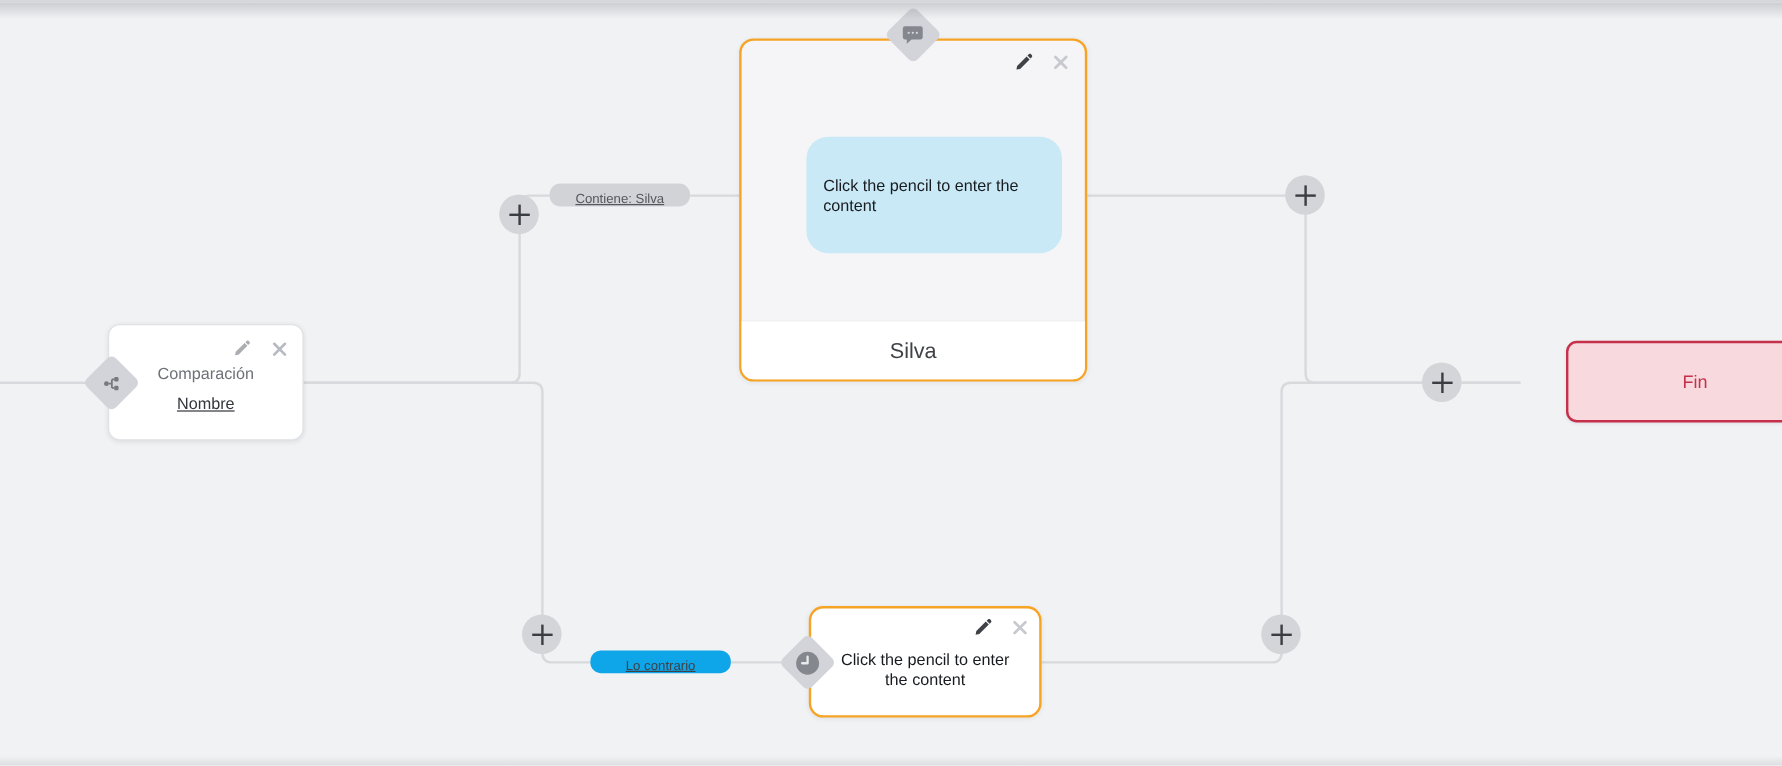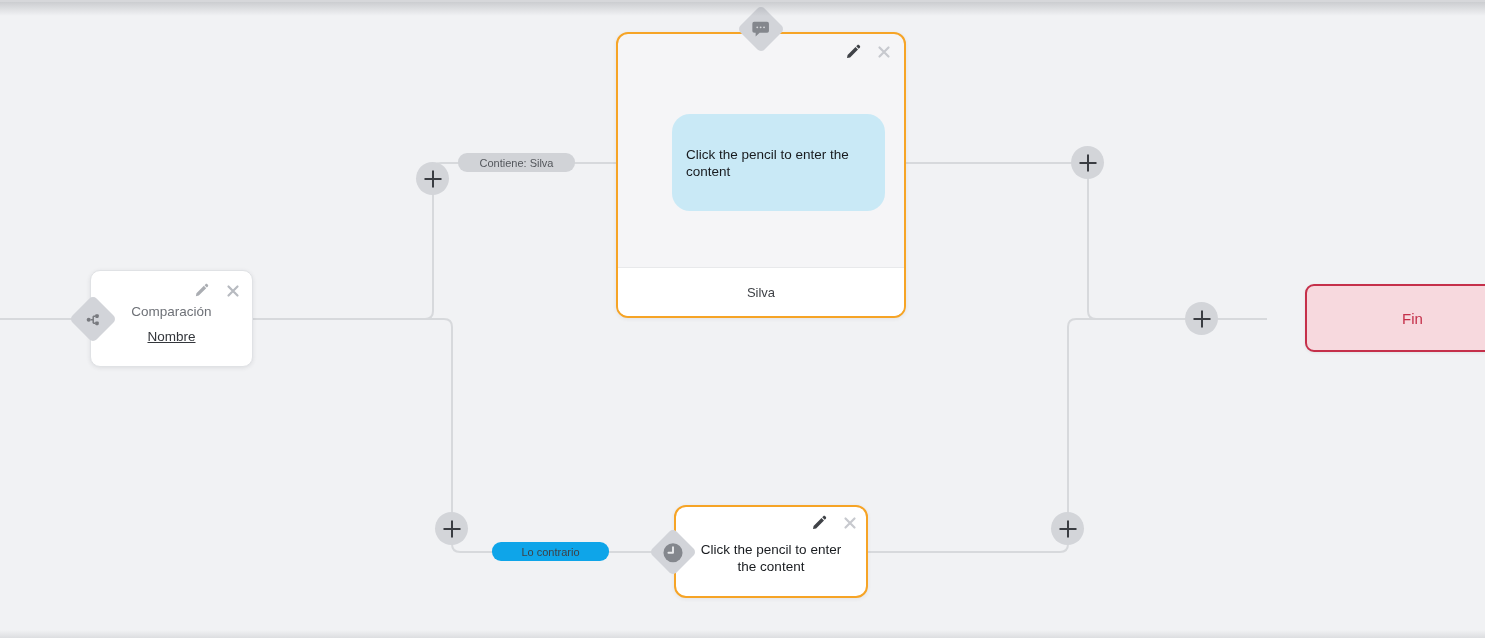--- a/index.html
+++ b/index.html
@@ -49,21 +49,21 @@
     background:#c9e9f6; border-radius:18px;
     display:flex; align-items:center;
     padding:0 22px 0 14px;
     font-size:13.5px; line-height:17px; color:#181b1f;
   }
   .node-message .footer {
     position:absolute; left:0; right:0; bottom:0; height:49px;
     background:#ffffff; border-top:1px solid #e8e9eb;
     border-radius:0 0 10px 10px;
     display:flex; align-items:center; justify-content:center;
-    font-size:13px; color:#3f4247;
+    font-size:18px; color:#3f4247;
   }
 
   
   .node-wait {
     left:674px; top:505px; width:194px; height:93px;
     background:#ffffff; border:2px solid #f6a426; border-radius:12px;
     box-shadow:0 1px 4px rgba(40,44,52,0.07);
     display:flex; align-items:center; justify-content:center; text-align:center;
     padding:18px 14px 6px;
     font-size:13.5px; line-height:17px; color:#181b1f;
@@ -114,22 +114,22 @@
   .plus::after  { width:2px; height:17px; }
   .plus-a { left:416px; top:162px; }
   .plus-b { left:435px; top:512px; }
   .plus-c { left:1071px; top:146px; }
   .plus-d { left:1051px; top:512px; }
   .plus-e { left:1185px; top:302px; }
 
   
   .edge-label {
     position:absolute; z-index:3;
-    display:flex; align-items:center; justify-content:center;
-    font-size:11px; border-radius:9px; white-space:nowrap;
+    display:flex; align-items:flex-end; justify-content:center;
+    font-size:11px; border-radius:9px; white-space:nowrap;text-decoration:underline;
   }
   .edge-label-match {
     left:458px; top:153px; width:117px; height:19px;
     background:#d1d3d7; color:#54575c;
   }
   .edge-label-else {
     left:492px; top:542px; width:117px; height:19px;
     background:#0ea5e9; color:#3e4146;
   }
 </style>

